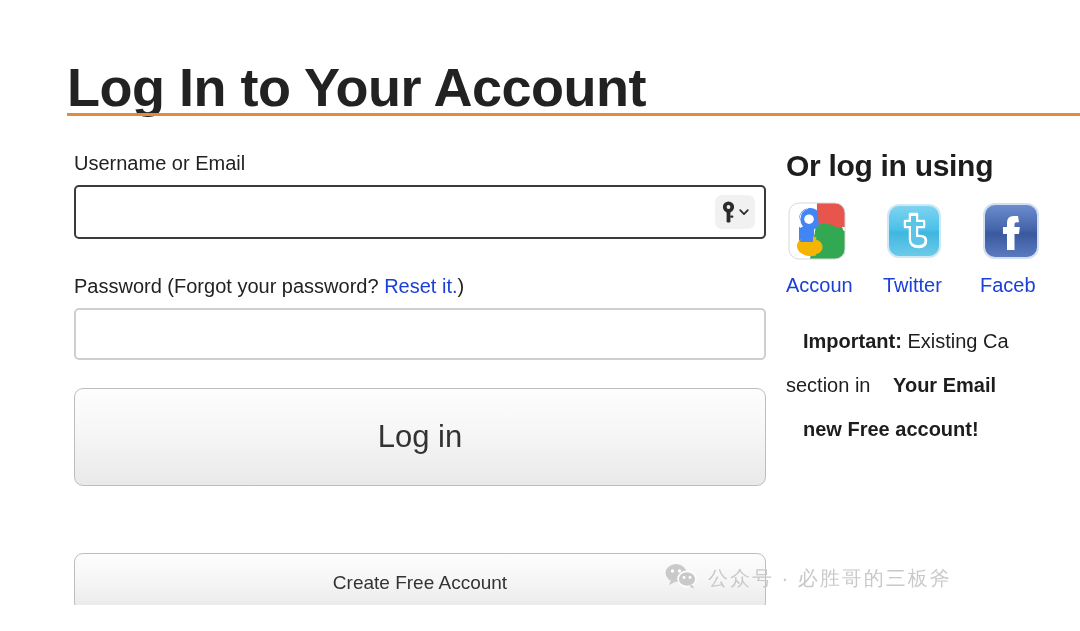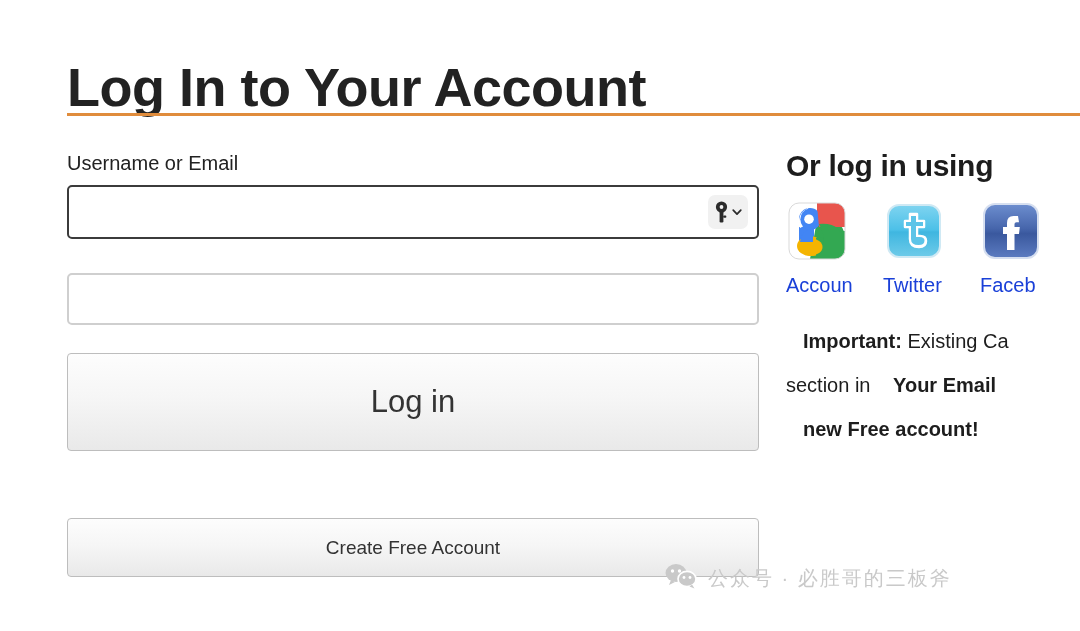--- a/index.html
+++ b/index.html
@@ -42,21 +42,21 @@
     left: 67px;
     top: 113px;
     width: 1013px;
     height: 3px;
     background: #e08c3c;
   }
 
   
   .left-col {
     position: absolute;
-    left: 67px;
+    left: 74px;
     top: 150px;
     width: 692px;
   }
 
   .field-label {
     font-size: 20px;
     line-height: 26px;
     color: #222222;
     margin-bottom: 9px;
     white-space: nowrap;
@@ -112,21 +112,21 @@
 
   .gap-a { height: 34px; }
   .gap-b { height: 28px; }
   .gap-c { height: 20px; }
 
   .btn {
     display: block;
     width: 692px;
     box-sizing: border-box;
     border: 1px solid #bdbdbd;
-    border-radius: 4px;
+    border-radius: 9px;
     background: linear-gradient(to bottom, #fdfdfd 0%, #f6f6f6 45%, #e9e9e9 100%);
     font-family: "Liberation Sans", sans-serif;
     color: #333333;
     cursor: pointer;
     text-align: center;
   }
   .btn-primary {
     height: 98px;
     font-size: 31px;
   }
@@ -228,20 +228,21 @@
         <span>
           <svg width="12" height="12" viewBox="0 0 12 12">
             <path d="M2.2 4.2 L6 8.2 L9.8 4.2" fill="none" stroke="#2b2b2b" stroke-width="1.7" stroke-linecap="round" stroke-linejoin="round"></path>
           </svg>
         </span>
       </button>
     </div>
 
     <div class="gap-a"></div>
 
+    <div class="field-label"><span>Password (Forgot your password? </span><a class="link" href="#">Reset it.</a><span>)</span></div>
 
     <div class="input-wrap">
       <input class="text-input plain" type="password" placeholder="" style="">
     </div>
 
     <div class="gap-b"></div>
 
     <button class="btn btn-primary">Log in</button>
 
     <div class="gap-c"></div>

